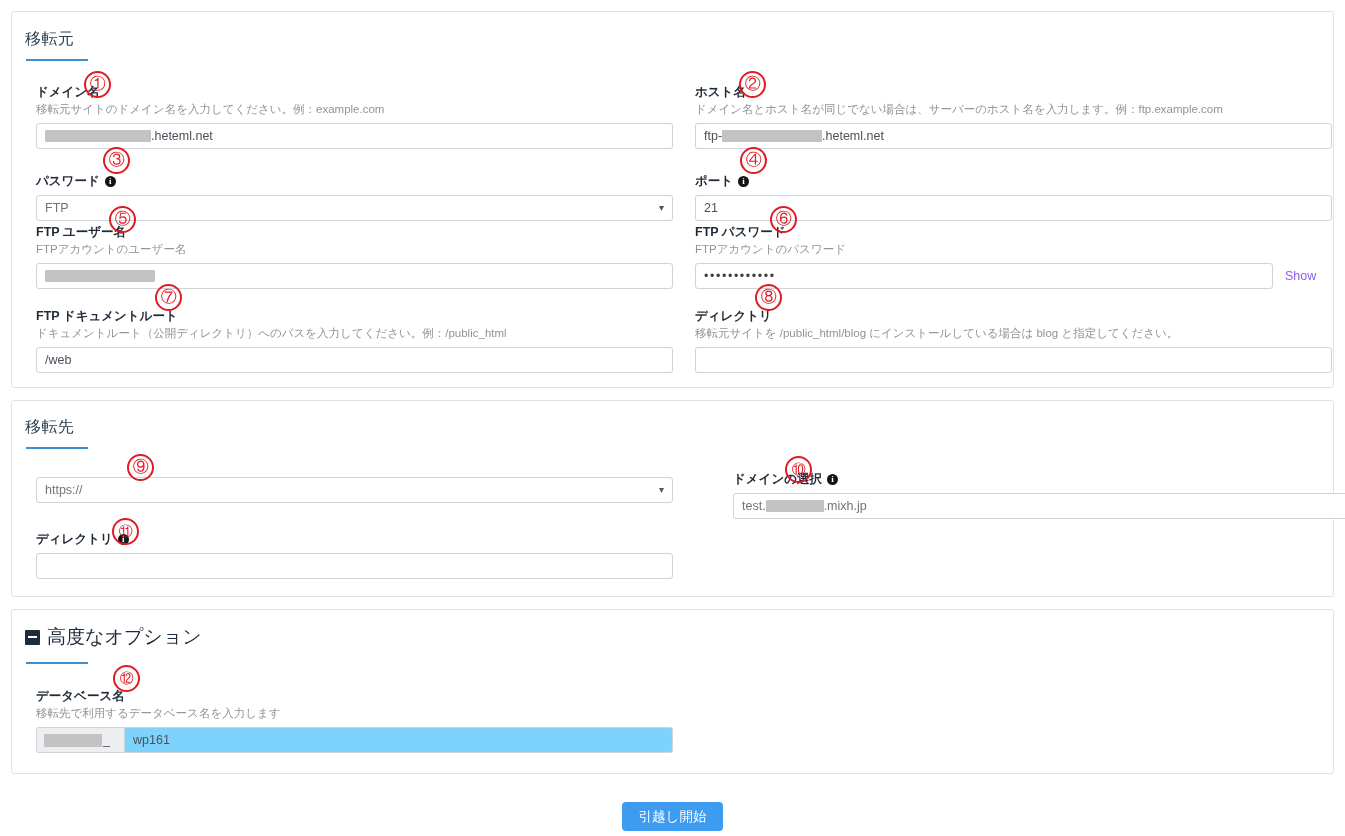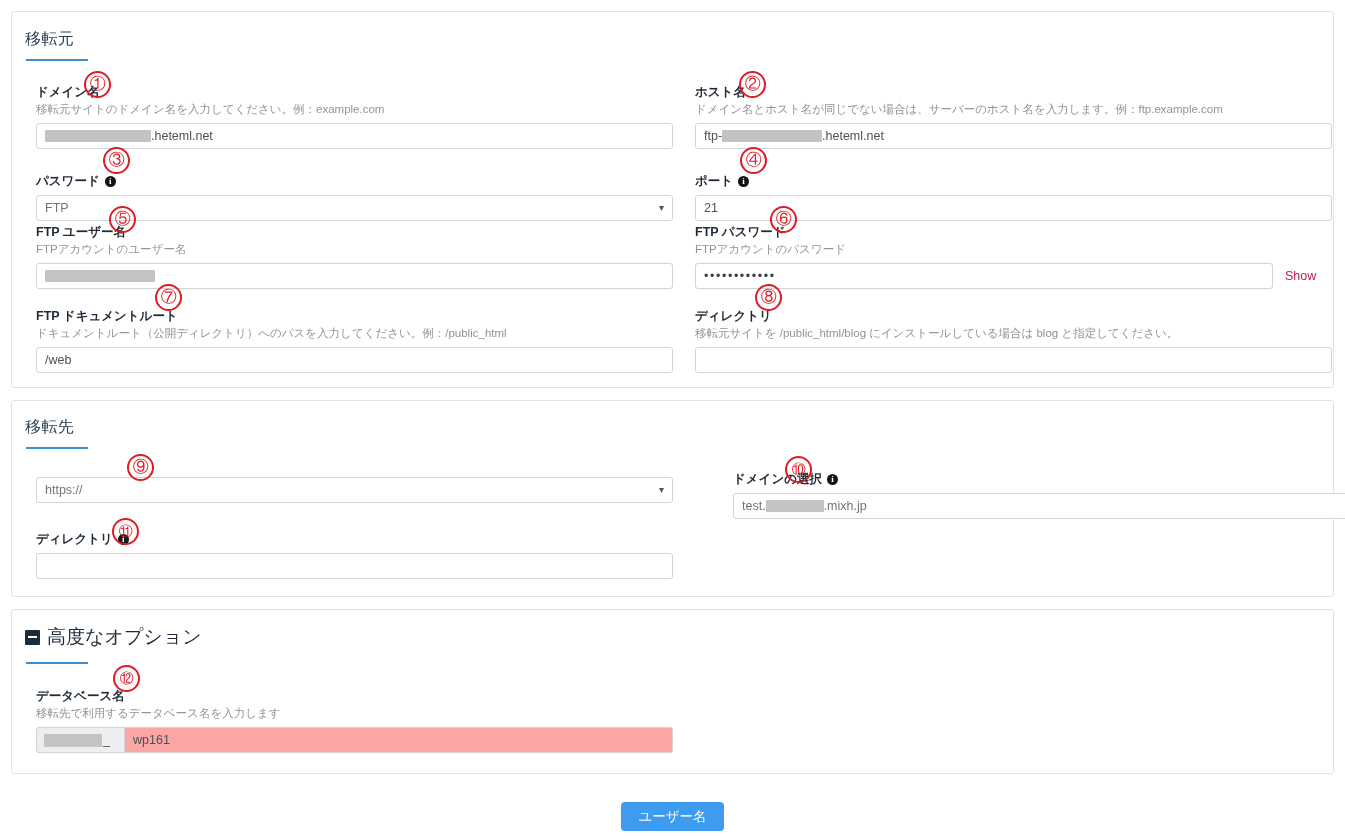--- a/index.html
+++ b/index.html
@@ -164,21 +164,21 @@
     color: #3d4248;
     padding: 0 8px;
     display: flex;
     align-items: center;
     letter-spacing: 1.6px;
   }
   .show-link {
     margin-top: 6px;
     margin-left: 12px;
     font-size: 12.5px;
-    color: #be185d;
+    color: #8b5cf6;
     line-height: 26px;
     white-space: nowrap;
   }
 
   .input-group { margin-top: 6px; display: flex; width: 100%; height: 26px; }
   .input-group .addon {
     width: 88px;
     border: 1px solid #ced4da;
     border-right: none;
     border-radius: 3px 0 0 3px;
@@ -188,21 +188,21 @@
     padding: 0 7px;
     font-size: 12.5px;
     color: #4a5159;
     gap: 1px;
   }
   .input-group .addon .redact { width: 58px; height: 13px; }
   .input-group .gi {
     flex: 1;
     border: 1px solid #ced4da;
     border-radius: 0 3px 3px 0;
-    background: #fca5a5;
+    background: #7dd3fc;
     display: flex;
     align-items: center;
     padding: 0 8px;
     font-size: 12.5px;
     color: #4a5159;
   }
 
   
   .callout {
     position: absolute;
@@ -398,16 +398,16 @@
   <div class="callout" style="left:109px; top:206px;">⑤</div>
   <div class="callout" style="left:770px; top:206px;">⑥</div>
   <div class="callout" style="left:155px; top:284px;">⑦</div>
   <div class="callout" style="left:755px; top:284px;">⑧</div>
   <div class="callout" style="left:127px; top:454px;">⑨</div>
   <div class="callout two-digit" style="left:785px; top:456px;">⑩</div>
   <div class="callout two-digit" style="left:112px; top:518px;">⑪</div>
   <div class="callout two-digit" style="left:113px; top:665px;">⑫</div>
 
   <div class="submit-wrap">
-    <button class="submit-btn">ユーザー名</button>
+    <button class="submit-btn">引越し開始</button>
   </div>
 
 </div>
 
 </body></html>

